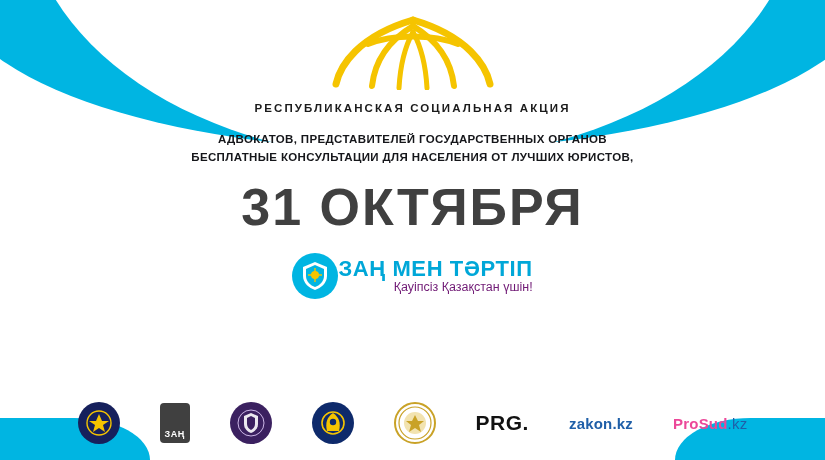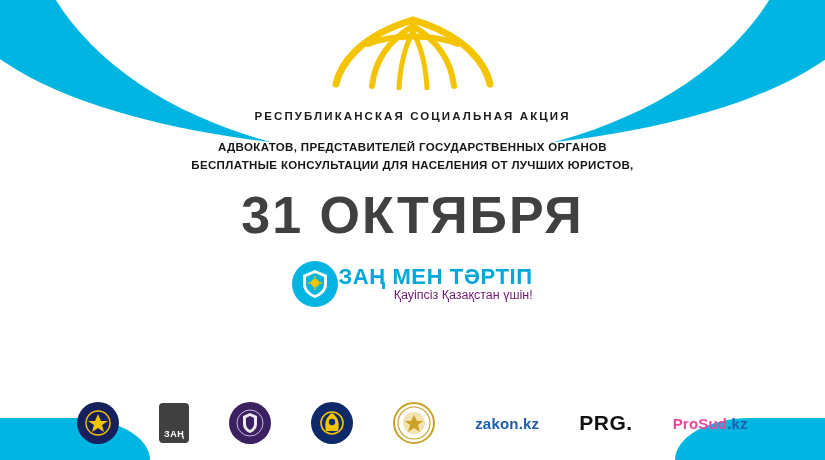--- a/index.html
+++ b/index.html
@@ -68,21 +68,21 @@
     align-items: center;
   }
 
   .emblem {
     margin-top: 14px;
     width: 230px;
     height: 76px;
   }
 
   .kicker {
-    margin-top: 20px;
+    margin-top: 12px;
     font-size: 11.5px;
     letter-spacing: 2.1px;
     font-weight: bold;
     color: #1b1b1b;
     text-align: center;
   }
 
   .title-block {
     margin-top: 9px;
     display: flex;
@@ -208,21 +208,21 @@
     color: #111111;
     letter-spacing: 0.5px;
   }
   .logo-text-zakon {
     font-size: 15px;
     font-weight: bold;
     color: #1f5fa8;
     letter-spacing: 0.2px;
   }
   .logo-text-prosud .pro { color: #ec4899; font-weight: bold; }
-  .logo-text-prosud .sud { color: #1f5fa8; font-weight: bold; }
+  .logo-text-prosud .sud { color: #1f5fa8; font-weight: normal; }
   .logo-text-prosud { font-size: 15px; letter-spacing: 0.2px; }
 </style>
 </head>
 <body>
 
 <div class="poster">
 
   <div class="cyan-band"></div>
   <div class="white-dome"></div>
   <div class="bottom-left-cyan"></div>
@@ -311,25 +311,25 @@
       <div class="logo-circle" style="background:#ffffff; border:2px solid #c9a227; box-sizing:border-box;">
         <svg width="34" height="34" viewBox="0 0 34 34">
           <circle cx="17" cy="17" r="16" fill="#ffffff" stroke="#c9a227" stroke-width="1.2"></circle>
           <circle cx="17" cy="17" r="11" fill="#f2e3b0"></circle>
           <path d="M17 9 L20 15 H26 L21 19 L23 26 L17 22 L11 26 L13 19 L8 15 H14 Z" fill="#c9a227"></path>
         </svg>
       </div>
     </div>
 
     <div class="logo-item">
+      <div class="logo-text-prg">PRG.</div>
+    </div>
+
+    <div class="logo-item">
       <div class="logo-text-zakon">zakon.kz</div>
-    </div>
-
-    <div class="logo-item">
-      <div class="logo-text-prg">PRG.</div>
     </div>
 
     <div class="logo-item">
       <div class="logo-text-prosud">
         <span class="pro">ProSud</span><span class="sud">.kz</span>
       </div>
     </div>
 
   </div>
 

